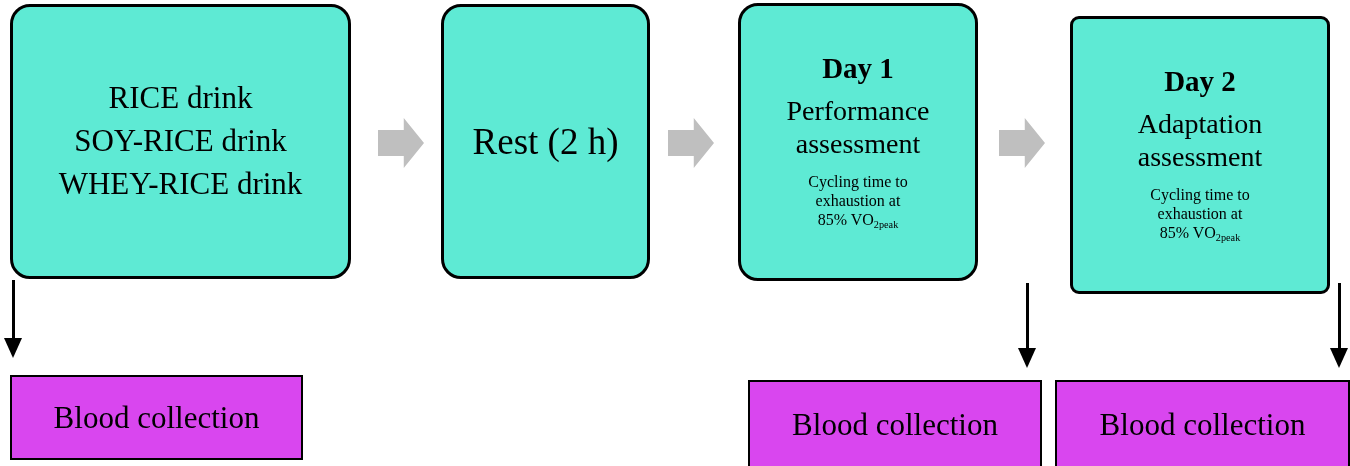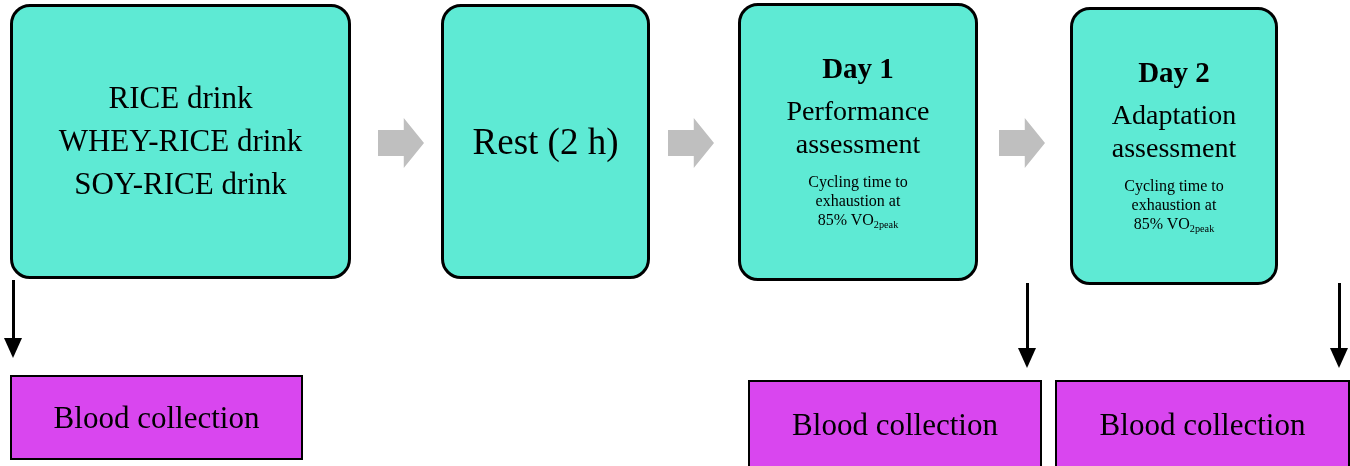--- a/index.html
+++ b/index.html
@@ -39,21 +39,21 @@
 
   
   #box-drinks { left: 10px; top: 4px; width: 341px; height: 275px; }
 
   
   #box-rest { left: 441px; top: 4px; width: 209px; height: 275px; }
   #box-rest .stage-line { font-size: 37px; }
 
   
   #box-day1 { left: 738px; top: 3px; width: 240px; height: 278px; }
-  #box-day2 { left: 1070px; top: 7px; width: 208px; height: 278px; }
+  #box-day2 { left: 1070px; top: 16px; width: 260px; height: 278px; border-radius: 9px; }
 
   .day-title {
     font-weight: bold;
     font-size: 29px;
     line-height: 1.1;
     margin-bottom: 10px;
   }
   .day-assessment {
     font-size: 28px;
     line-height: 1.16;
@@ -132,22 +132,22 @@
   #collect-2 { left: 748px;  top: 380px; width: 294px; height: 90px; }
   #collect-3 { left: 1055px; top: 380px; width: 295px; height: 90px; }
 </style>
 </head>
 <body>
 
 <div id="canvas">
 
   <div class="stage-box" id="box-drinks">
     <div class="stage-line">RICE drink</div>
+    <div class="stage-line">SOY-RICE drink</div>
     <div class="stage-line">WHEY-RICE drink</div>
-    <div class="stage-line">SOY-RICE drink</div>
   </div>
 
   <div class="block-arrow" id="arrow-1"></div>
 
   <div class="stage-box" id="box-rest">
     <div class="stage-line">Rest (2 h)</div>
   </div>
 
   <div class="block-arrow" id="arrow-2"></div>
 

